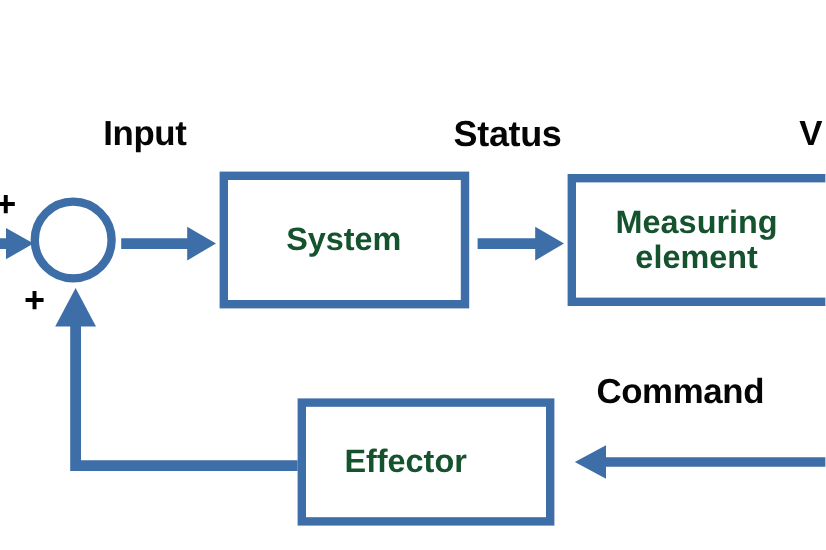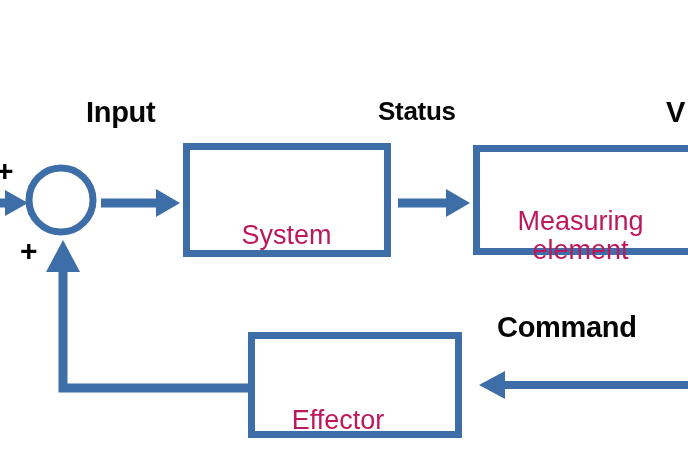--- a/index.html
+++ b/index.html
@@ -23,44 +23,43 @@
     top: 0;
     width: 688px;
     height: 458px;
   }
   .node-box-label {
     position: absolute;
     display: flex;
     align-items: center;
     justify-content: center;
     text-align: center;
-    font-weight: normal;
-    color: #be185d;
+    font-weight: bold;
+    color: #14532d;
     line-height: 1.08;
     pointer-events: none;
-    margin-top: 36px;
   }
   .flow-label {
     position: absolute;
     font-weight: bold;
     color: #050505;
     white-space: nowrap;
     letter-spacing: -0.3px;
   }
   .sign-label {
     position: absolute;
     font-weight: bold;
     color: #000000;
     line-height: 1;
   }
   #label-system       { left: 183px; top: 143px; width: 207px; height: 113px; font-size: 27px; }
   #label-measuring    { left: 473px; top: 145px; width: 215px; height: 110px; font-size: 27px; }
   #label-effector     { left: 248px; top: 332px; width: 180px; height: 106px; font-size: 27px; }
   #label-input        { left: 86px;  top: 96px;  font-size: 29px; }
-  #label-status       { left: 378px; top: 96px;  font-size: 26px; }
+  #label-status       { left: 378px; top: 96px;  font-size: 30px; }
   #label-value        { left: 666px; top: 96px;  font-size: 29px; }
   #label-command      { left: 497px; top: 311px; font-size: 29px; text-align: right; }
   #sign-plus-top      { left: -4px;  top: 156px; font-size: 30px; }
   #sign-plus-bottom   { left: 20px;  top: 236px; font-size: 30px; }
 </style>
 </head>
 <body>
 
 <div id="canvas">
 

